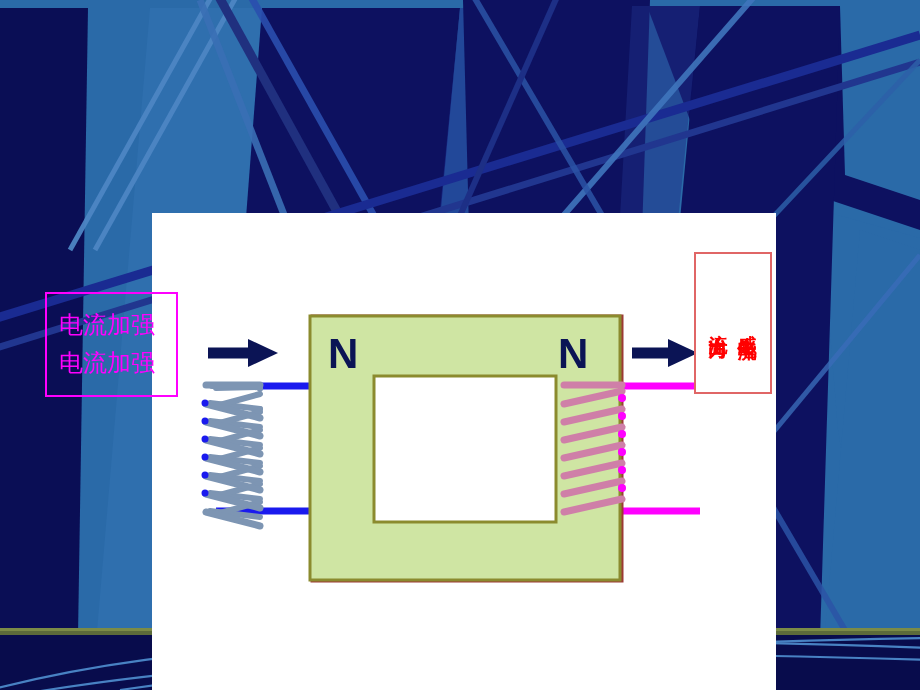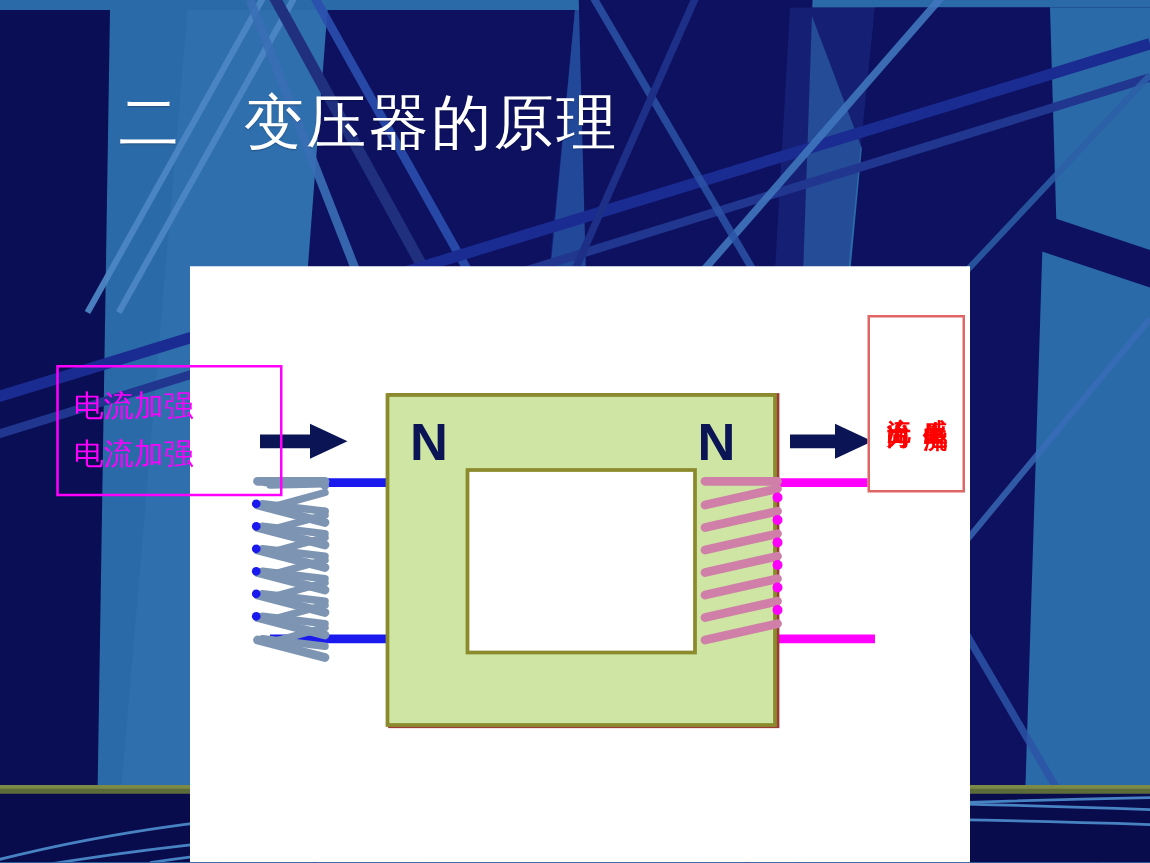--- a/index.html
+++ b/index.html
@@ -26,21 +26,21 @@
   }
 
   
   #panel{
     position:absolute;left:152px;top:213px;width:624px;height:477px;
     background:#ffffff;
   }
 
   
   #note-left{
-    position:absolute;left:45px;top:292px;width:181px;height:105px;
+    position:absolute;left:45px;top:292px;width:133px;height:105px;
     border:2px solid #ff00ff;
     box-sizing:border-box;
     display:flex;flex-direction:column;justify-content:center;
     padding:4px 12px;
   }
   #note-left .line{
     color:#ff00ff;
     font-family:"DejaVu Serif","Liberation Serif",serif;
     font-size:24px;line-height:1.55;white-space:pre;
   }
@@ -149,21 +149,20 @@
         <rect x="0" y="628" width="920" height="3" fill="#7b8b47"></rect>
         <g stroke="#4f8fd0" stroke-width="2.2" fill="none" opacity="0.9">
           <path d="M-10 690 C 180 640 420 630 930 648"></path>
           <path d="M-10 700 C 200 660 470 645 930 660"></path>
           <path d="M120 690 C 330 660 600 644 930 638"></path>
         </g>
       </g>
     </svg>
   </div>
 
-  <div id="title">二　变压器的原理</div>
 
   <div id="panel"></div>
 
   <div id="diagram">
     <svg width="624" height="477" viewBox="0 0 624 477" xmlns="http://www.w3.org/2000/svg">
 
       <g>
         <line x1="64" y1="173" x2="185" y2="173" stroke="#1a1aee" stroke-width="7"></line>
         <line x1="64" y1="298" x2="185" y2="298" stroke="#1a1aee" stroke-width="7"></line>
       </g>

